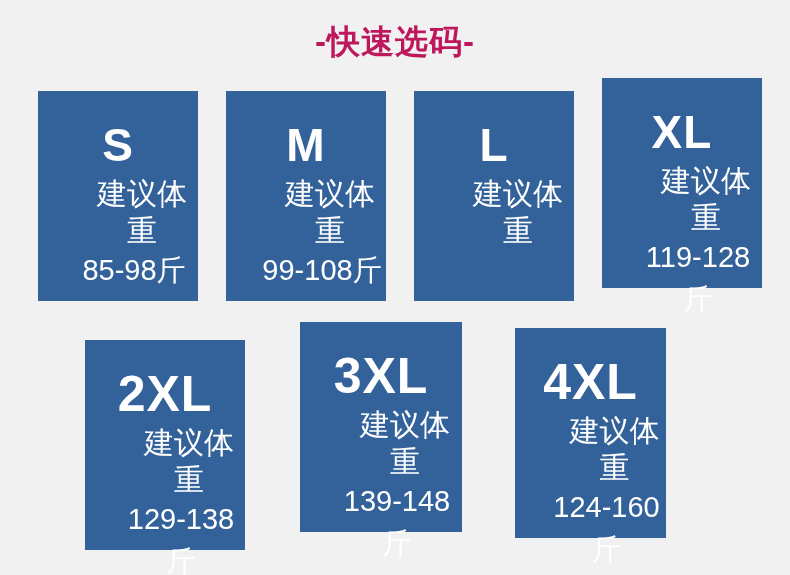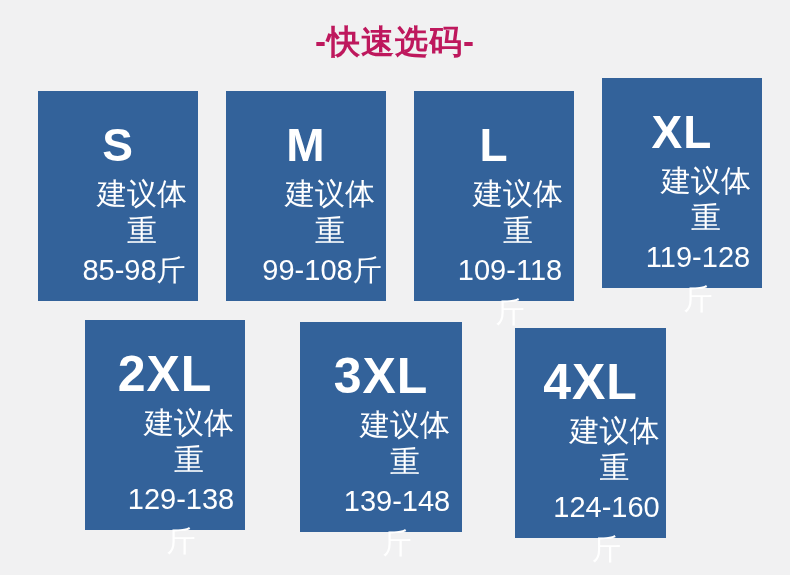--- a/index.html
+++ b/index.html
@@ -34,21 +34,21 @@
     background: #33629a;
     color: #ffffff;
     text-align: center;
   }
   
   .pos-s   { left: 38px;  top: 91px; }
   .pos-m   { left: 226px; top: 91px; }
   .pos-l   { left: 414px; top: 91px; }
   .pos-xl  { left: 602px; top: 78px; }
   
-  .pos-2xl { left: 85px;  top: 320px; }
+  .pos-2xl { left: 85px;  top: 340px; }
   .pos-3xl { left: 300px; top: 322px; width: 162px; }
   .pos-4xl { left: 515px; top: 328px; width: 151px; }
 
   .size-label {
     margin-top: 24px;
     font-size: 46px;
     font-weight: 700;
     line-height: 60px;
     letter-spacing: 1px;
   }
@@ -83,21 +83,20 @@
 
   <div class="size-card pos-m">
     <div class="size-label">M</div>
     <div class="suggest-label">建议体重</div>
     <div class="weight-range">99-108斤</div>
   </div>
 
   <div class="size-card pos-l">
     <div class="size-label">L</div>
     <div class="suggest-label">建议体重</div>
-    <div class="weight-range">109-118斤</div>
   </div>
 
   <div class="size-card pos-xl">
     <div class="size-label">XL</div>
     <div class="suggest-label">建议体重</div>
     <div class="weight-range">119-128斤</div>
   </div>
 
   <div class="size-card row2 pos-2xl">
     <div class="size-label">2XL</div>

